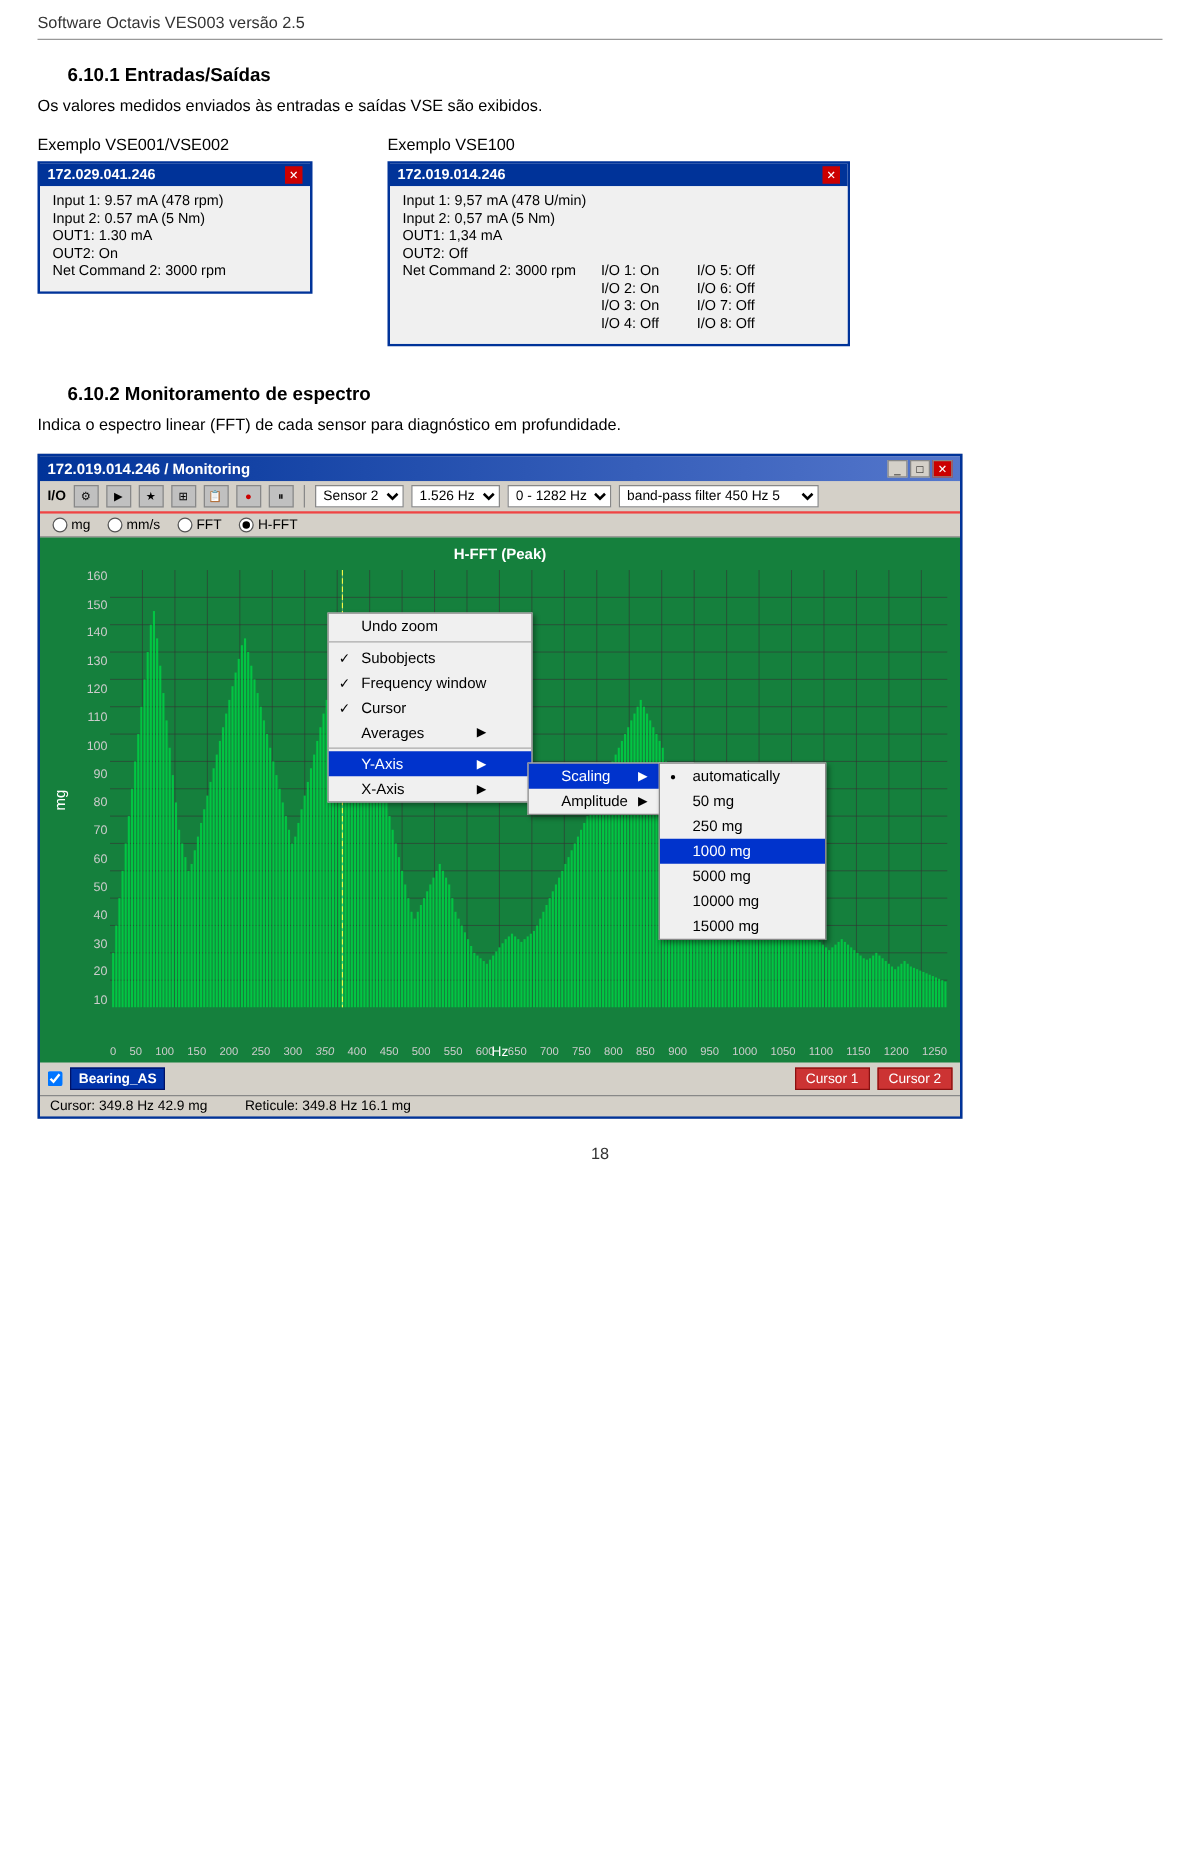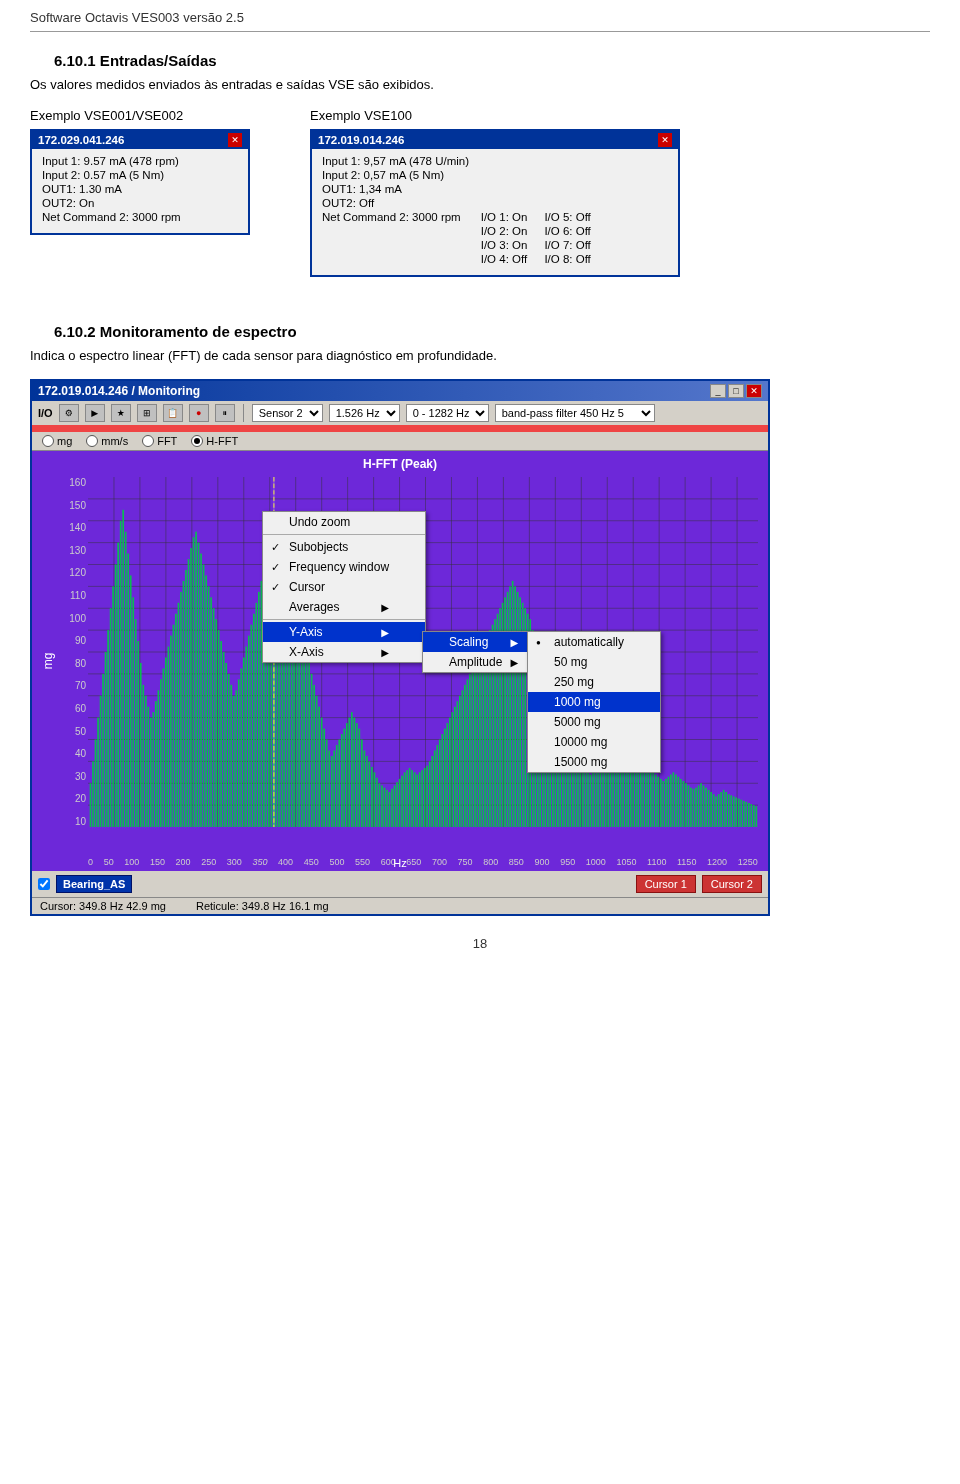--- a/index.html
+++ b/index.html
@@ -27,21 +27,21 @@
     }
     .section-text {
       font-size: 13px;
       margin-bottom: 16px;
     }
     .examples-row {
       display: flex;
       flex-direction: row;
       gap: 60px;
       align-items: flex-start;
-      margin-bottom: 46px;
+      margin-bottom: 30px;
     }
     .example-block {
       display: flex;
       flex-direction: column;
       align-items: flex-start;
     }
     .example-label {
       font-size: 13px;
       margin-bottom: 6px;
     }
@@ -121,21 +121,21 @@
       width: 16px;
       height: 14px;
       font-size: 9px;
       cursor: pointer;
       display: flex;
       align-items: center;
       justify-content: center;
     }
     .monitoring-toolbar {
       background: #d4d0c8;
-      border-bottom: 7px solid #ef4444;
+      border-bottom: 2px solid #ef4444;
       padding: 3px 6px;
       display: flex;
       align-items: center;
       gap: 6px;
       font-size: 11px;
     }
     .toolbar-label {
       font-weight: bold;
       font-size: 11px;
     }
@@ -196,21 +196,21 @@
     .radio-circle.checked::after {
       content: '';
       width: 6px;
       height: 6px;
       border-radius: 50%;
       background: #000;
     }
 
     
     .chart-container {
-      background: #6d28d9;
+      background: #15803d;
       position: relative;
       height: 420px;
       margin: 0;
       overflow: hidden;
     }
     .chart-title {
       color: #fff;
       text-align: center;
       font-size: 12px;
       padding: 6px 0 2px 0;
@@ -355,21 +355,21 @@
         <span>172.019.014.246</span>
         <button class="win-close-btn">✕</button>
       </div>
       <div class="win-dialog-body">
         <p>Input 1: 9,57 mA (478 U/min)</p>
         <p>Input 2: 0,57 mA (5 Nm)</p>
         <p>OUT1: 1,34 mA</p>
         <p>OUT2: Off</p>
         <div style="display:flex; gap:20px; margin-top:2px;">
           <p>Net Command 2: 3000 rpm</p>
-          <div style="display:flex; gap:17px;">
+          <div style="display:flex; gap:30px;">
             <div>
               <p>I/O 1: On</p>
               <p>I/O 2: On</p>
               <p>I/O 3: On</p>
               <p>I/O 4: Off</p>
             </div>
             <div>
               <p>I/O 5: Off</p>
               <p>I/O 6: Off</p>
               <p>I/O 7: Off</p>

